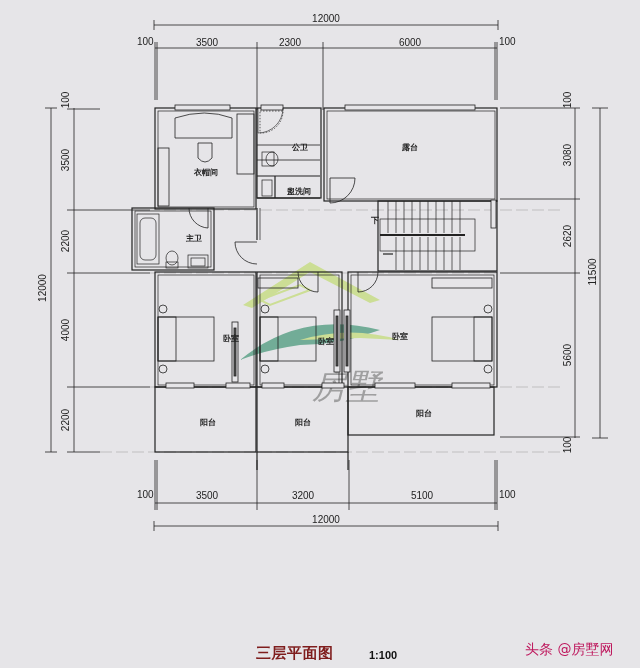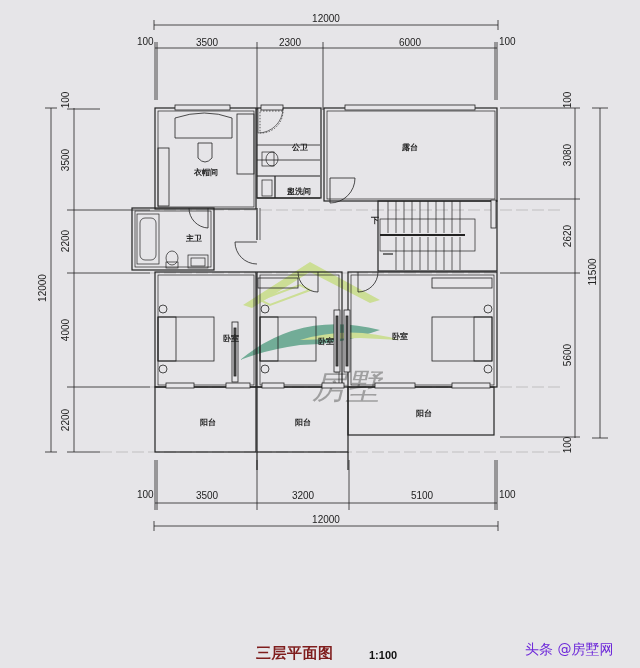--- a/index.html
+++ b/index.html
@@ -2,21 +2,21 @@
 <html><head>
 <meta charset="utf-8">
 <style>
   html, body { margin:0; padding:0; }
   body { width:640px; height:668px; background:#e6e5e8; position:relative; overflow:hidden; font-family:"DejaVu Sans", sans-serif; }
   svg { position:absolute; left:0; top:0; }
   .dim { font-family:"Liberation Sans", sans-serif; font-size:10px; fill:#222; }
   .room { font-family:"DejaVu Sans", sans-serif; font-size:8px; font-weight:bold; fill:#222; }
   .title { position:absolute; left:256px; top:644px; font-family:"DejaVu Sans", sans-serif; font-weight:bold; font-size:15px; color:#7f1d1d; letter-spacing:0.5px; }
   .scale { position:absolute; left:369px; top:649px; font-family:"Liberation Sans", sans-serif; font-weight:bold; font-size:11px; color:#111; }
-  .watermark { position:absolute; left:525px; top:641px; font-family:"DejaVu Sans", sans-serif; font-size:14px; color:#6d28d9; }
+  .watermark { position:absolute; left:525px; top:641px; font-family:"DejaVu Sans", sans-serif; font-size:14px; color:#be185d; }
 </style>
 </head>
 <body>
 
 <svg width="640" height="668" viewBox="0 0 640 668">
 
   <g stroke="#222" stroke-width="0.8" fill="none">
     <line x1="154" y1="25" x2="498" y2="25"></line>
     <line x1="154" y1="20" x2="154" y2="30"></line>
     <line x1="498" y1="20" x2="498" y2="30"></line>

